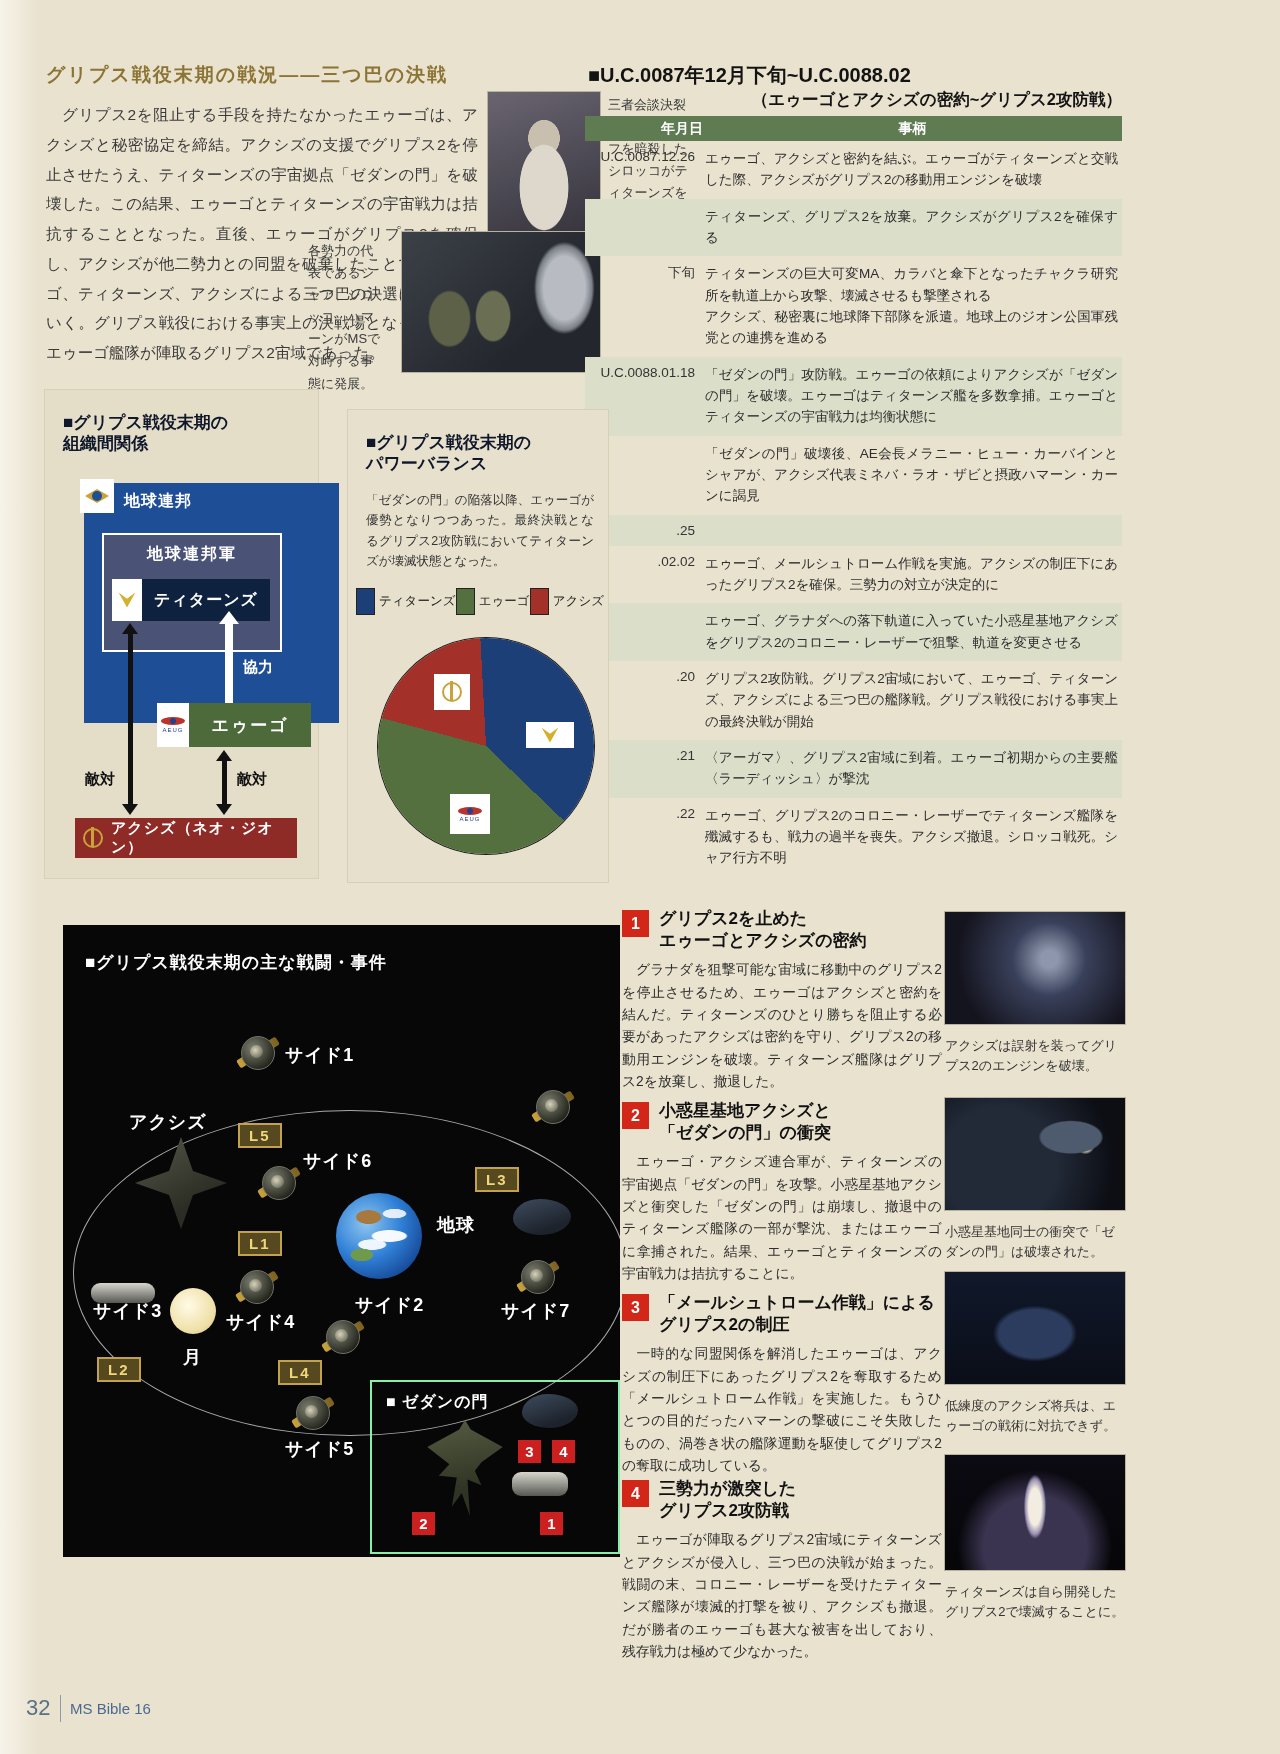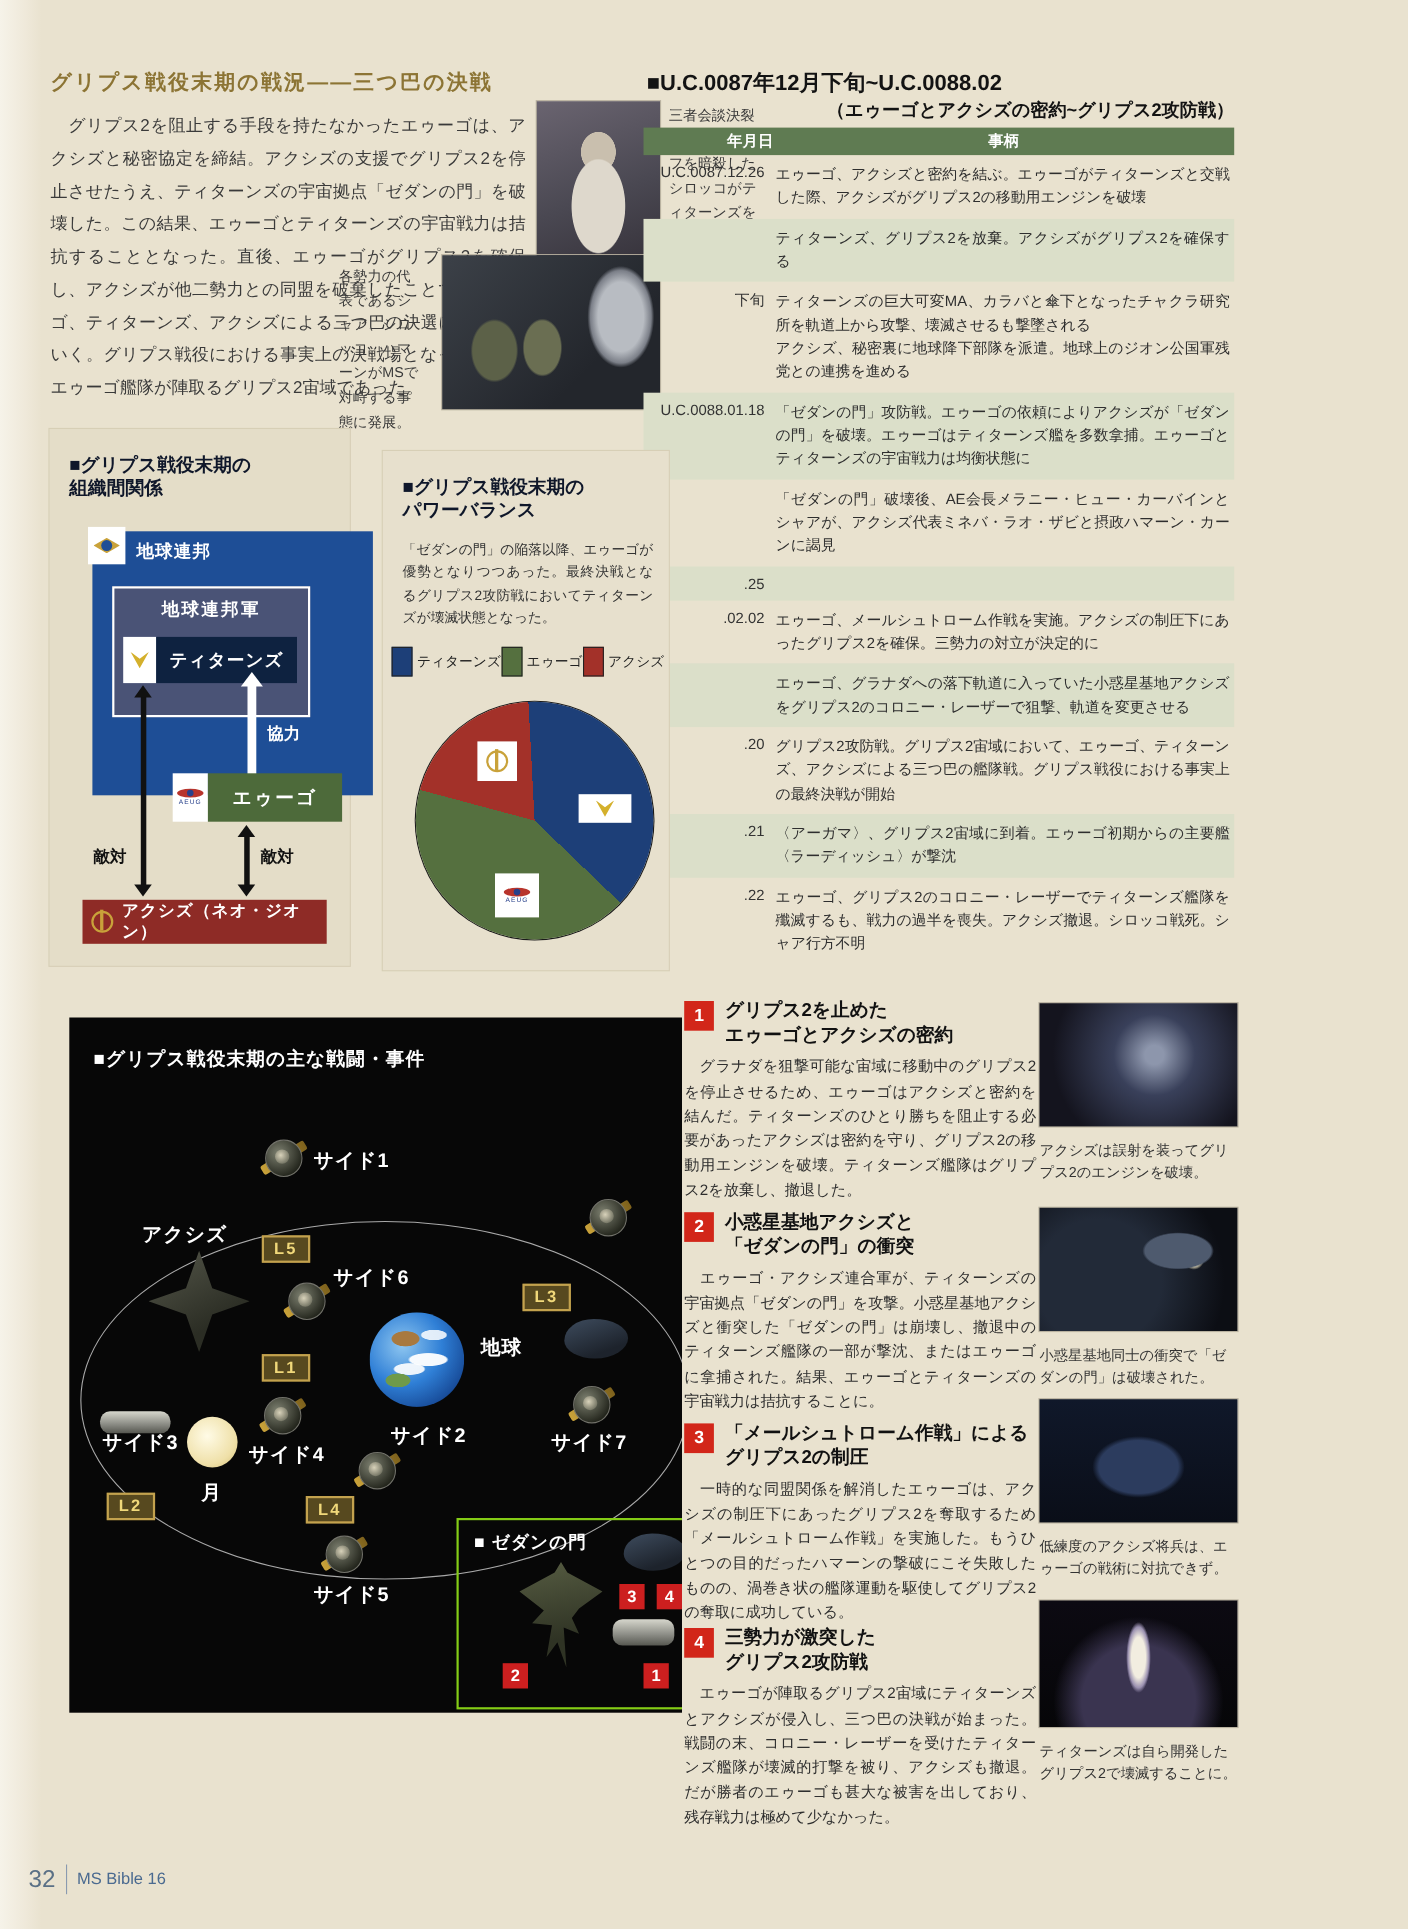--- a/index.html
+++ b/index.html
@@ -137,21 +137,21 @@
       radial-gradient(ellipse 24px 9px at 42% 60%,rgba(255,255,255,.9) 0 55%,transparent 62%),
       radial-gradient(ellipse 20px 8px at 68% 24%,rgba(255,255,255,.85) 0 55%,transparent 62%),
       radial-gradient(circle at 35% 35%,#8ec6f0,#2f7fd6 45%,#123f8a 85%);}
   .ast-star{width:92px;height:92px;
     clip-path:polygon(50% 0,63% 37%,100% 50%,63% 63%,50% 100%,37% 63%,0 50%,37% 37%);
     background:linear-gradient(150deg,#55574a,#2b2d24 70%);}
   .ast-blob{background:linear-gradient(160deg,#3e4c5e,#1d232c 75%);
     border-radius:46% 54% 52% 48%/55% 48% 52% 45%;}
   .manta{width:82px;height:96px;background:linear-gradient(170deg,#565c42,#2f3324 70%);
     clip-path:polygon(50% 0,57% 10%,96% 28%,70% 44%,62% 53%,70% 68%,53% 62%,56% 100%,46% 76%,34% 90%,40% 60%,18% 58%,31% 46%,4% 28%,43% 10%);}
-  .inset{left:307px;top:455px;width:246px;height:170px;border:2px solid #84cc16;margin-left:45px;}
+  .inset{left:307px;top:455px;width:246px;height:170px;border:2px solid #86efac;}
   .inset-title{left:14px;top:10px;color:#fff;font-weight:bold;font-size:16px;letter-spacing:1px;}
   .marker{position:absolute;width:23px;height:23px;background:#cc1f1f;color:#fff;font-weight:bold;
     font-size:15px;display:flex;align-items:center;justify-content:center;}
   
   .sec{width:320px;}
   .sec-head{display:flex;gap:10px;}
   .sec-num{width:27px;height:27px;background:#d22619;color:#fff;font-weight:bold;font-size:16px;
     display:flex;align-items:center;justify-content:center;flex-shrink:0;margin-top:2px;}
   .sec-t{font-size:17px;font-weight:bold;color:#111;line-height:1.3;}
   .sec-body{margin-top:7px;font-size:13.8px;line-height:1.62;color:#2e2e2e;text-align:justify;}

